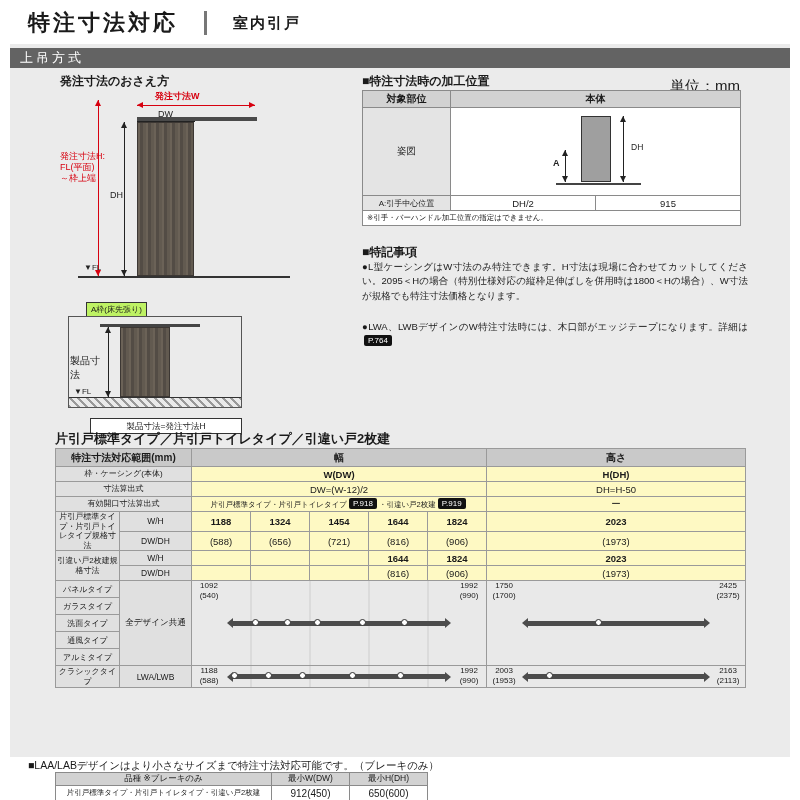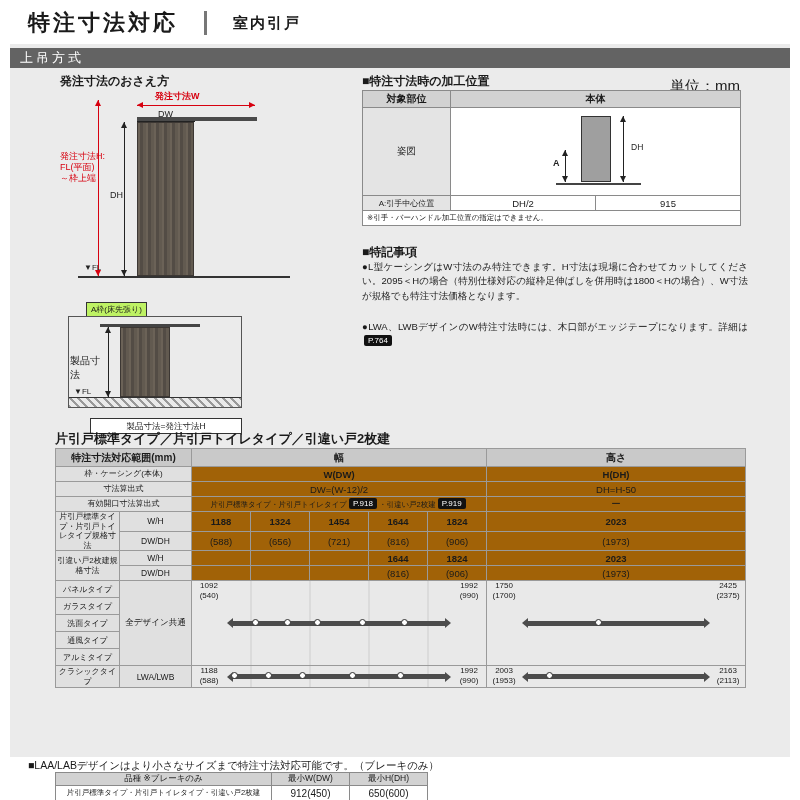--- a/index.html
+++ b/index.html
@@ -41,21 +41,21 @@
 .fig-cell{height:88px;background:#fff;position:relative}
 .mnote{font-size:7.5px;text-align:left !important;padding:2px 4px;background:#fff}
 
 .rm{position:absolute;left:352px;width:386px;font-size:9.5px;line-height:1.5;text-align:justify}
 .badge{display:inline-block;background:#111;color:#fff;font-size:8px;line-height:11px;padding:0 4px;border-radius:2px;margin:0 2px;vertical-align:1px;white-space:nowrap}
 
 .stitle{position:absolute;left:45px;top:386px;font-size:13px;font-weight:bold}
 .stable{position:absolute;left:45px;top:404px;border-collapse:collapse;font-size:9.5px;table-layout:fixed;width:690px}
 .stable th,.stable td{border:1px solid #9a9a9a;text-align:center;vertical-align:middle;padding:0 1px;overflow:hidden}
 .stable th{background:#c9c9c9;height:18px;font-size:10px}
-.stable td{height:15px;background:#a16207}
+.stable td{height:15px;background:#fef9c3}
 .stable td.lbl2{background:#e0e0e0;font-size:8px;line-height:1.2;position:static}
 .stable td.sub{background:#e0e0e0;font-size:8.5px}
 .stable td.vb{font-weight:bold}
 .stable td.open{font-size:7.5px;white-space:nowrap}
 .stable td.dia{background:#e9e9e9;padding:0;position:relative}
 .stable td.dia-w{background-image:repeating-linear-gradient(90deg,transparent 0 58px,#cdcdcd 58px 59px)}
 .range{display:flex;align-items:flex-start;height:100%;width:100%}
 .rlab{width:34px;font-size:8px;line-height:1.15;text-align:center;flex:0 0 auto;display:flex;flex-direction:column}
 .rbar{flex:1;position:relative;height:100%;margin:0 7px}
 .rline{position:absolute;left:0;right:0;top:50%;height:5px;margin-top:-2.5px;background:#4c4c4c}

